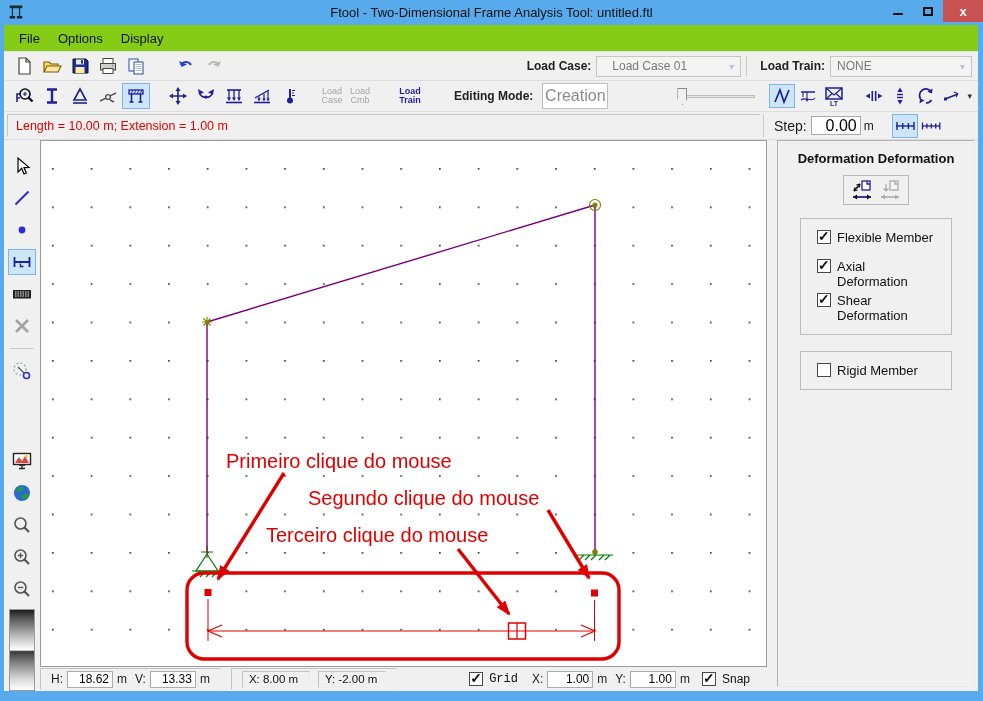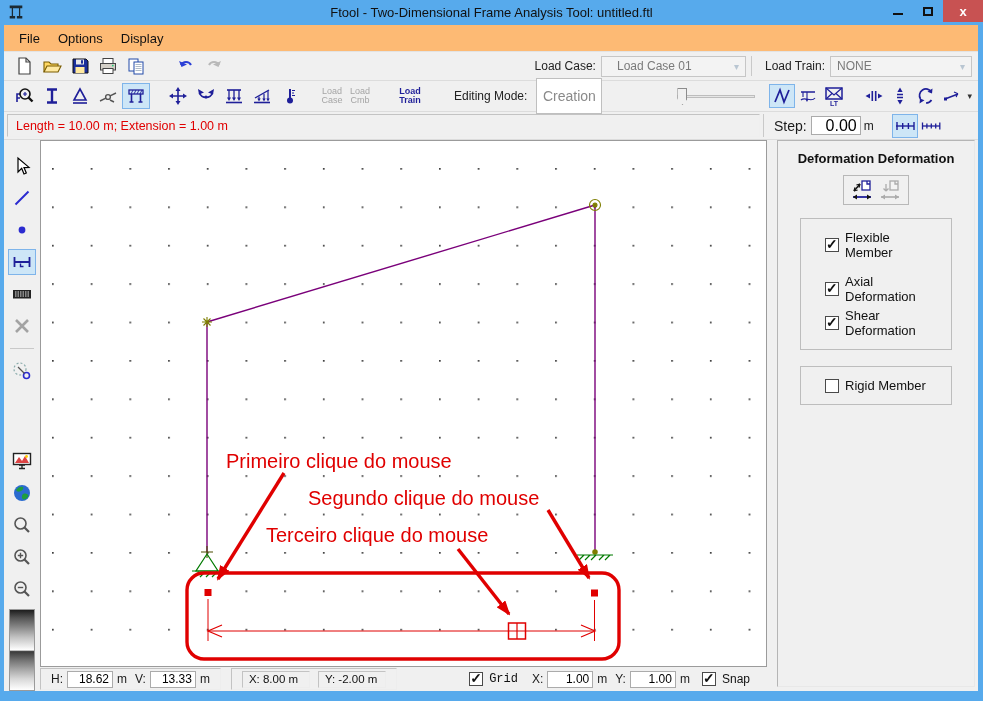--- a/index.html
+++ b/index.html
@@ -14,41 +14,41 @@
   .titlebar .title { position:absolute; left:0; right:0; text-align:center; font-size:13px; color:#111; }
   .wincontrols { position:absolute; right:0; top:0; display:flex; align-items:flex-start; height:25px; }
   .winbtn { width:30px; height:22px; display:flex; align-items:center; justify-content:center; font-size:12px; color:#111; }
   .winbtn.min span { display:block; width:10px; height:2px; background:#111; margin-top:6px; }
   .winbtn.max span { display:block; width:10px; height:9px; border:2px solid #111; }
   .winbtn.close { width:40px; height:22px; background:#C85252; color:#fff; font-size:13px; font-weight:bold; }
 
   
   .app { position:absolute; left:4px; right:5px; top:25px; bottom:10px; background:#F0F0F0; display:flex; flex-direction:column; }
 
-  .menubar { height:27px; background:#fdba74; border-bottom:1px solid #E3E3E3; display:flex; align-items:center; padding-left:6px; }
+  .menubar { height:27px; background:#84cc16; border-bottom:1px solid #E3E3E3; display:flex; align-items:center; padding-left:6px; }
   .menuitem { padding:4px 9px; font-size:13px; color:#111; }
 
   .toolbar1 { height:29px; display:flex; align-items:center; border-bottom:1px solid #DCDCDC; padding:0 6px; }
   .toolbar2 { height:31px; display:flex; align-items:center; border-bottom:1px solid #DCDCDC; padding:0 6px; }
 
   .tbtn { width:28px; height:26px; display:flex; align-items:center; justify-content:center; border:1px solid transparent; }
   .tbtn.selected { background:#CDE6F7; border:1px solid #7EB4EA; }
   .tbtn.small { width:26px; height:24px; } .gap14 { width:14px; } .gap22 { width:22px; }
 
   .vsep { width:1px; height:20px; background:#C9C9C9; margin:0 5px; }
 
-  .combolabel { font-weight:normal; font-size:12px; color:#222; margin:0 5px 0 8px; }
+  .combolabel { font-weight:bold; font-size:12px; color:#222; margin:0 5px 0 8px; }
   .combo { height:21px; display:flex; align-items:center; justify-content:space-between; background:#F3F3F3; border:1px solid #C6C6C6; color:#7A7A7A; font-size:12px; padding:0 6px; }
   .combo .chev { color:#B9C6D2; font-size:10px; margin-left:6px; }
   .combo.case { width:145px;padding-left:15px; } .combo.train { width:142px; }
 
   .loadtxt { font-size:9px; line-height:9px; text-align:center; color:#A5A5A5; padding:0 4px; }
   .loadtxt.active { color:#1F1F99; font-weight:bold; }
 
-  .creation-btn { width:66px; height:36px; background:#FFFFFF; border:1px solid #BFBFBF; color:#8A8A8A; font-size:14px; margin-left:4px; }
+  .creation-btn { width:66px; height:26px; background:#FFFFFF; border:1px solid #BFBFBF; color:#8A8A8A; font-size:16px; margin-left:4px; }
 
   .slider { position:relative; width:86px; height:22px; margin:0 10px; }
   .slider .track { position:absolute; left:4px; right:4px; top:10px; height:3px; background:#E6E6E6; border:1px solid #BDBDBD; }
   .slider .thumb { position:absolute; left:4px; top:3px; width:10px; height:17px; background:#F0F0F0; border:1px solid #8C8C8C; clip-path:polygon(0 0,100% 0,100% 65%,50% 100%,0 65%); }
 
   .caret { color:#333; font-size:9px; margin-left:2px; }
 
   
   .msgstrip { height:28px; display:flex; align-items:stretch; padding:2px 3px; border-bottom:1px solid #DCDCDC; }
   .msgbox { flex:1; border:1px solid #C3C3C3; border-right-color:#EFEFEF; border-bottom-color:#EFEFEF; display:flex; align-items:center; padding-left:8px; }
@@ -69,21 +69,21 @@
 
   .canvaswrap { width:727px; height:527px; background:#FFFFFF; border:1px solid #9B9B9B; position:relative; }
   .canvaswrap svg { display:block; }
 
   .rightcol { flex:1; padding-left:10px; }
   .panel { width:198px; height:547px; background:#F0F0F0; border:1px solid #B5B5B5; border-bottom-color:#E8E8E8; border-right-color:#E8E8E8; padding-top:10px; }
   .panel h3 { font-size:13px; text-align:center; color:#111; }
   .applybox { width:66px; height:30px; margin:9px auto 0; border:1px solid #B8B8B8; display:flex; align-items:center; justify-content:center; background:#F0F0F0; }
   .applybtn { width:28px; height:26px; display:flex; align-items:center; justify-content:center; }
   .groupbox { width:152px; margin:13px auto 0; border:1px solid #BDBDBD; background:#F0F0F0; padding:9px 8px; }
-  .cbrow { display:flex; align-items:center; margin:2px 16px; }
+  .cbrow { display:flex; margin:2px 8px; }
   .cbrow + .cbrow.tight { margin-top:4px; }
   .cb { width:14px; height:14px; background:#fff; border:1.6px solid #4A4A4A; margin-right:6px; position:relative; flex:none; }
   .cb.checked::after { content:"✓"; position:absolute; left:0px; top:-3px; font-size:14px; font-weight:bold; color:#111; }
   .cblabel { font-size:13px; color:#111; }
   .flexgap { height:10px; }
   .statusbar { width:727px; margin-left:0; height:24px; display:flex; align-items:center; }
   .sgroup { display:flex; align-items:center; border:1px solid #C3C3C3; border-right-color:#EDEDED; border-bottom-color:#EDEDED; height:22px; padding:0 6px; margin-right:10px; }
   .sgroup label { font-size:12px; margin:0 4px; }
   .sinput { width:46px; height:17px; border:1px solid #ABABAB; text-align:right; padding-right:3px; font-size:12px; font-family:"Liberation Sans",sans-serif; }
   .readout { height:17px; border:1px solid #C3C3C3; border-right-color:#EDEDED; border-bottom-color:#EDEDED; font-size:11.5px; padding:1px 6px 0; margin:0 4px; min-width:68px; color:#111; }

